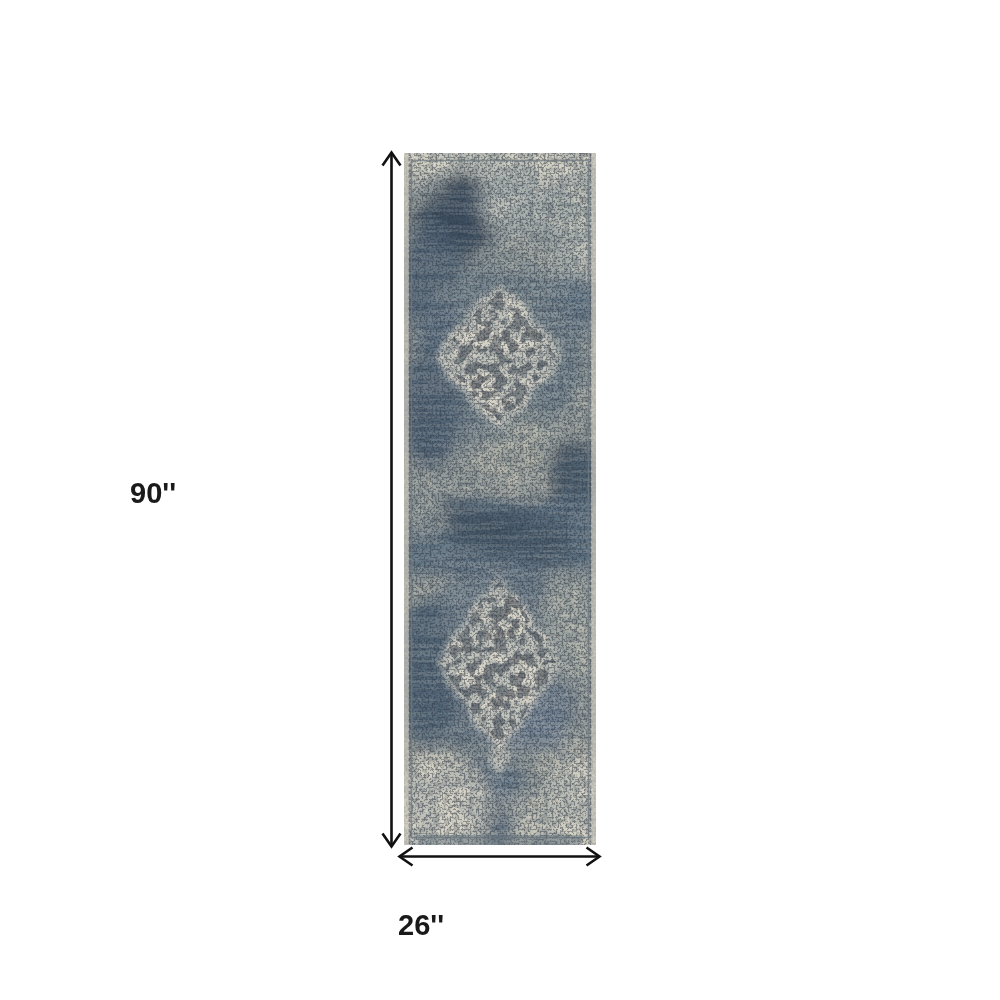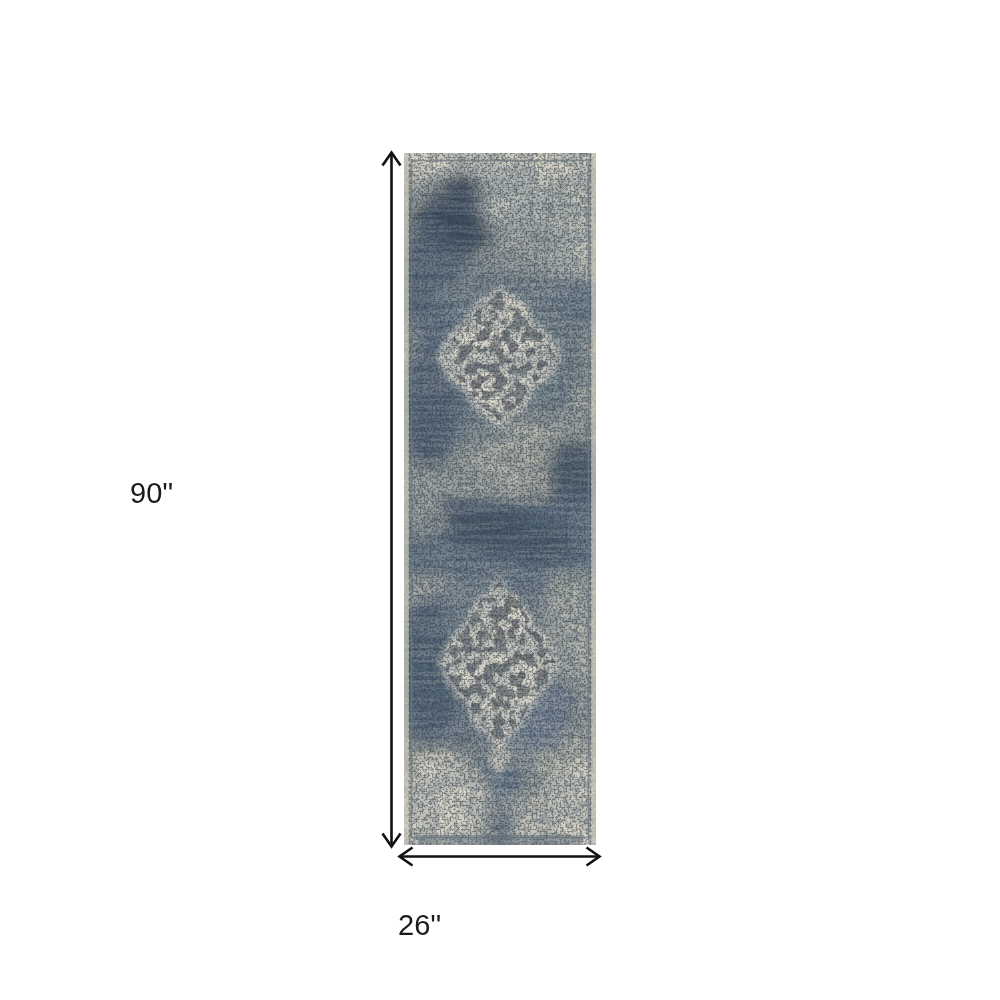--- a/index.html
+++ b/index.html
@@ -1,16 +1,16 @@
 <!DOCTYPE html>
 <html><head>
 <meta charset="utf-8">
 <style>
 html,body{margin:0;padding:0;background:#ffffff;width:1000px;height:1000px;overflow:hidden;}
-.wrap{position:relative;width:848px;height:1000px;font-family:"Liberation Sans",sans-serif;}
+.wrap{position:relative;width:848px;height:1000px;font-family:"Liberation Sans",sans-serif;font-weight:bold;}
 </style>
 </head>
 <body>
 <div class="wrap">
 <svg width="1000" height="1000" viewBox="0 0 1000 1000" xmlns="http://www.w3.org/2000/svg">
 <defs>
 <clipPath id="rugclip">
           <rect x="0" y="0" width="192" height="692" rx="2"></rect>
         </clipPath>
 <filter id="blur8" x="-40%" y="-40%" width="180%" height="180%">

